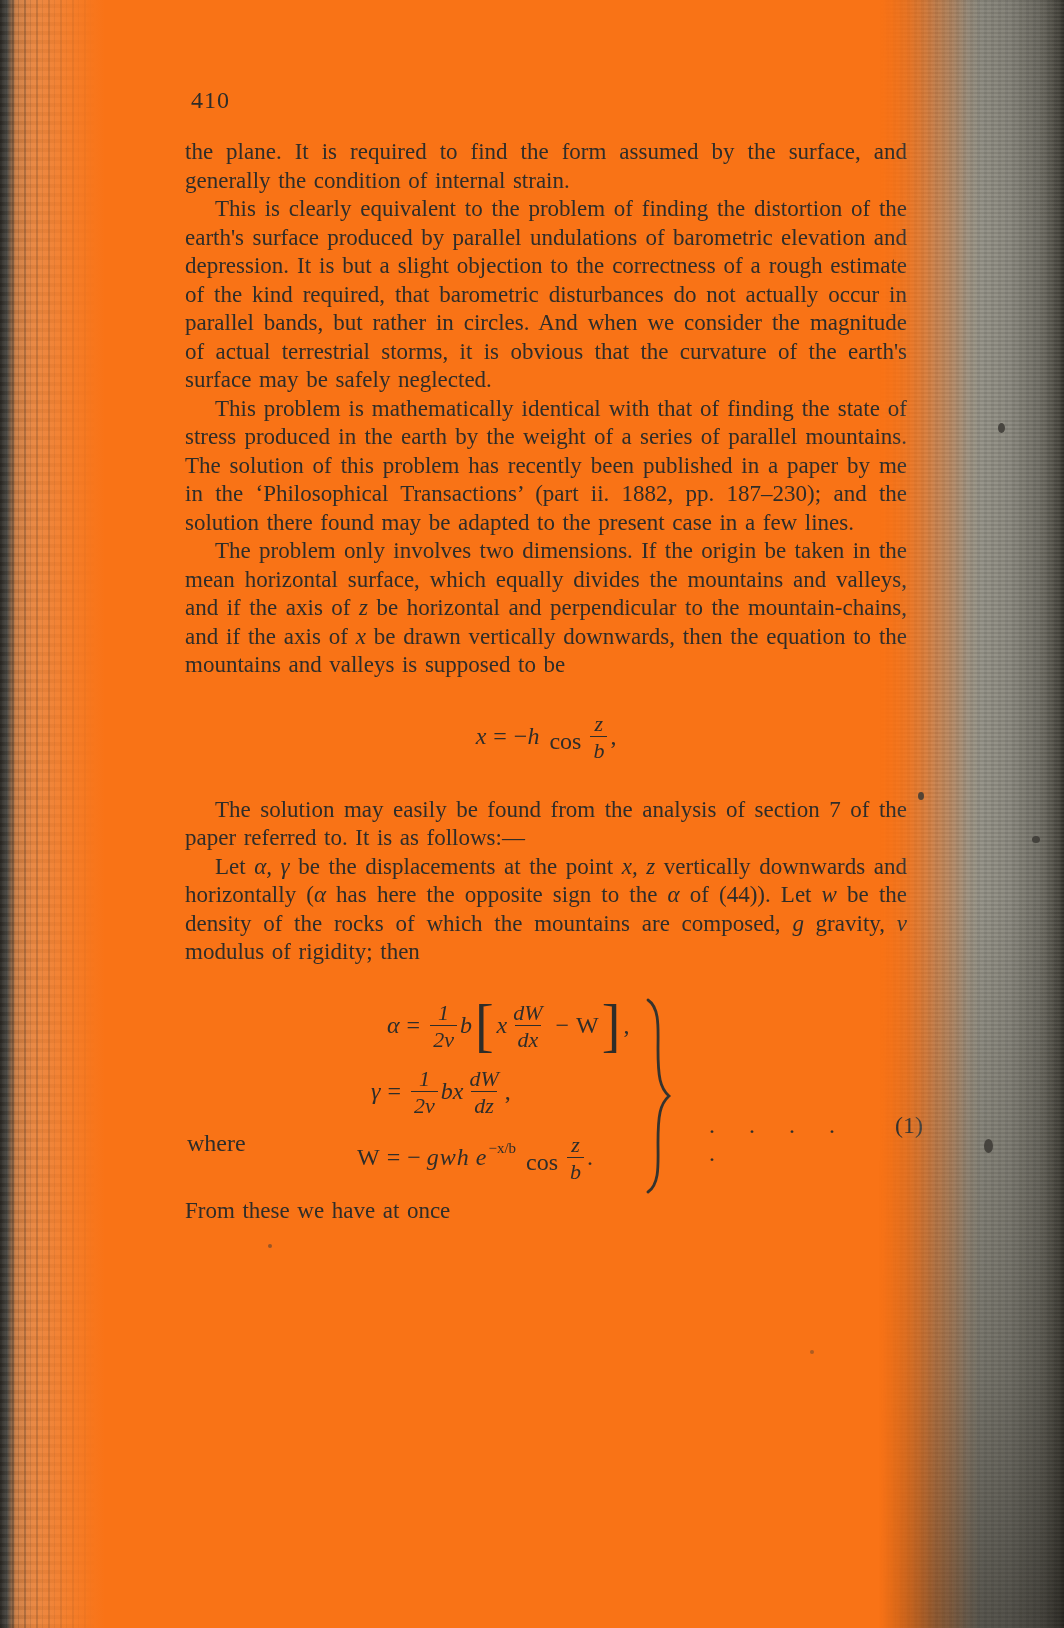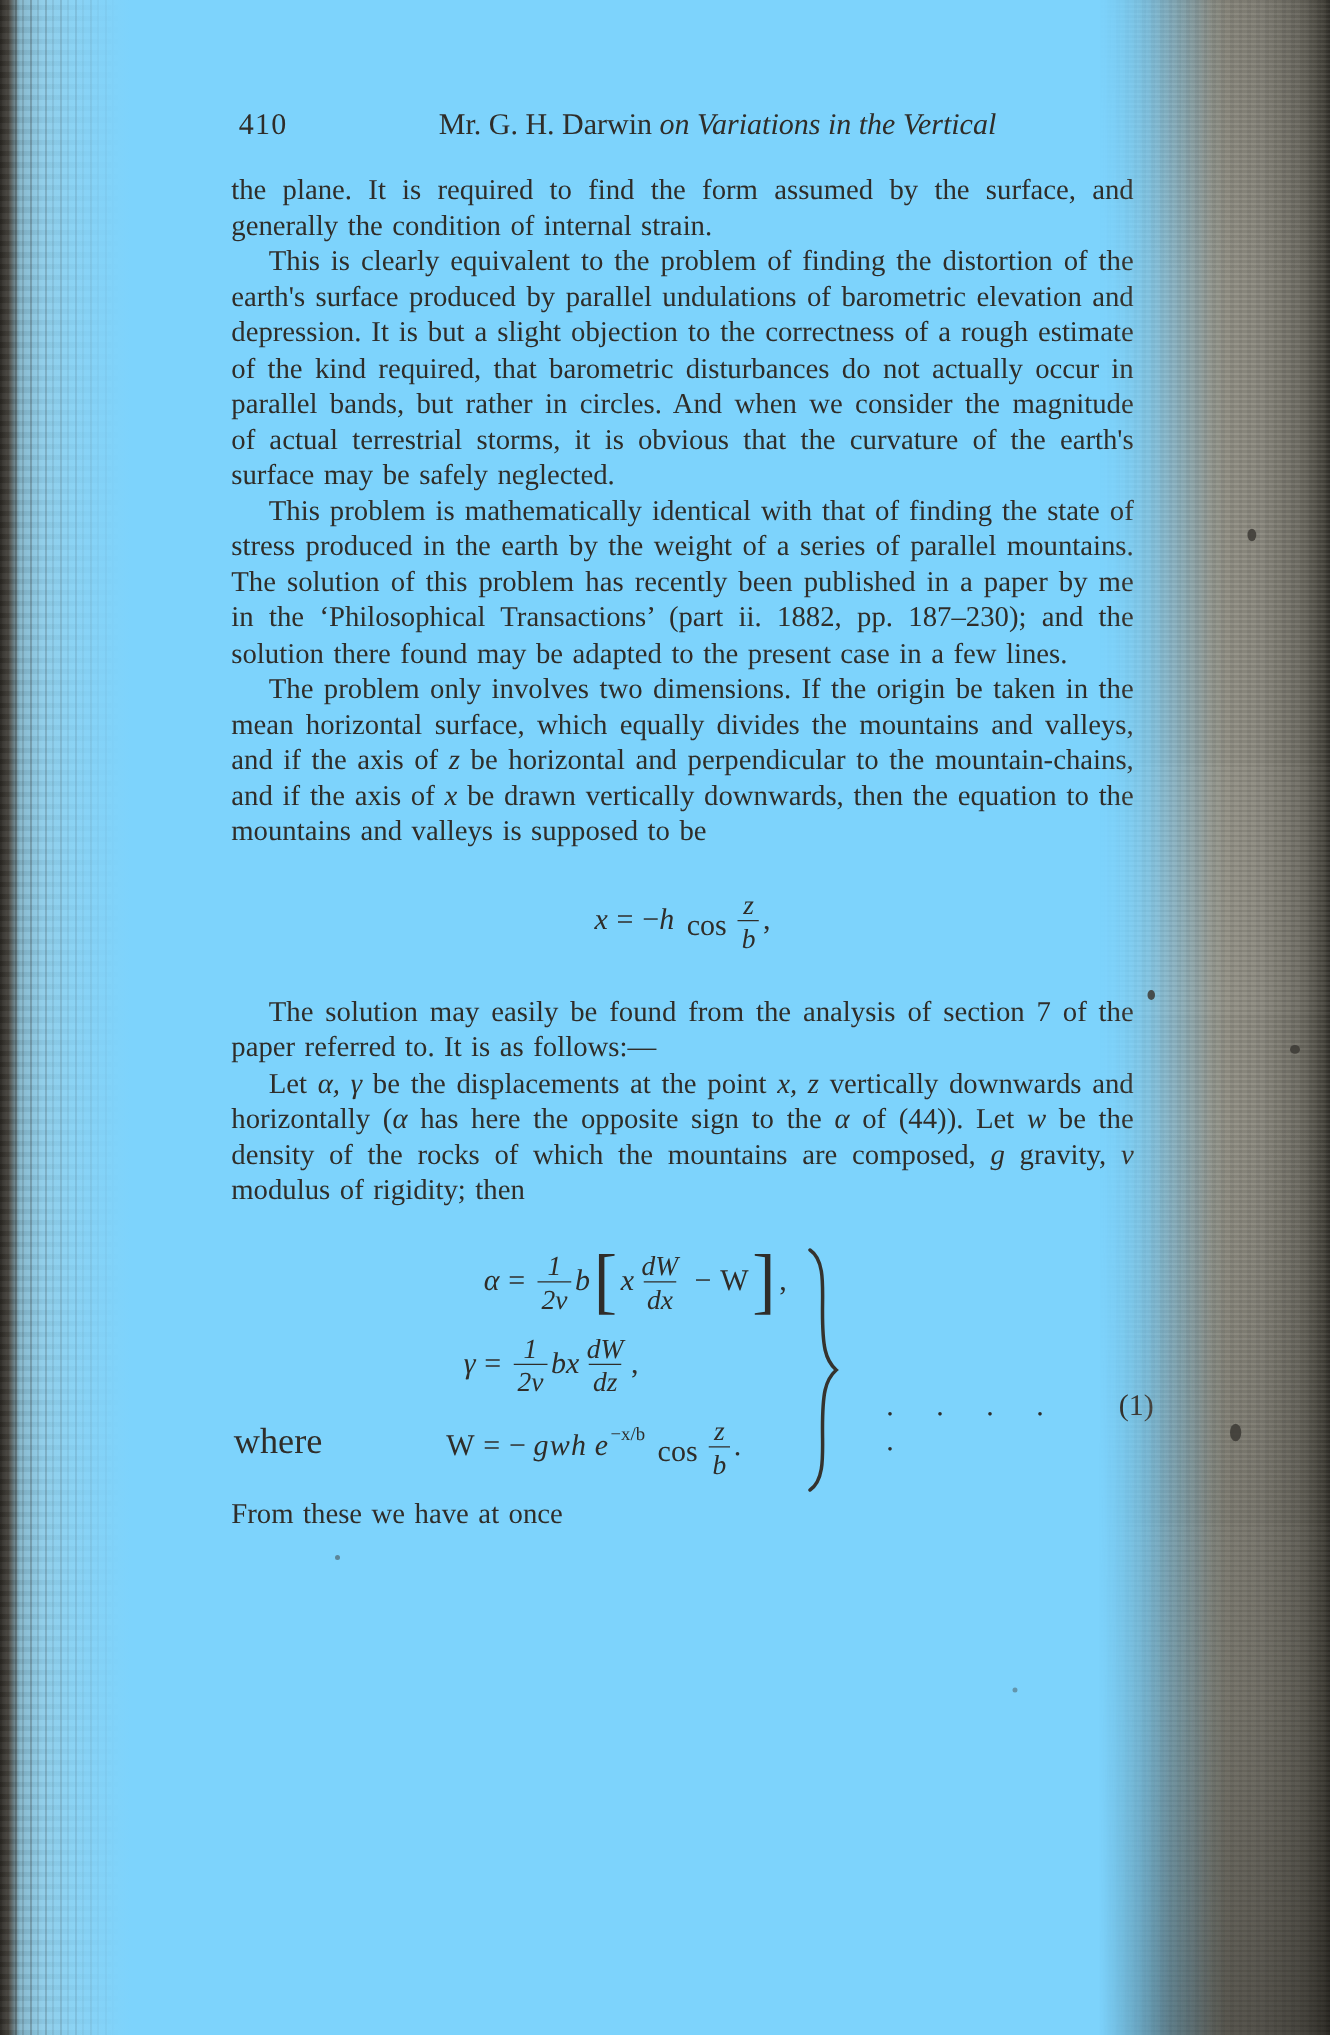--- a/index.html
+++ b/index.html
@@ -1,19 +1,19 @@
 <!DOCTYPE html>
 <html><head>
 <meta charset="utf-8">
 <style>
   html,body { margin:0; padding:0; background:#888; }
   .page {
     position:relative;
     width:1064px; height:1628px;
-    background:#7dd3fc;
+    background:#f97316;
     overflow:hidden;
     font-family:"Liberation Serif", serif;
     color:#2f2d29;
   }
   
   .left-band {
     position:absolute; left:0; top:0; width:110px; height:100%; z-index:2;
     background:linear-gradient(90deg,#262420 0,#46443e 7px, rgba(140,138,130,.40) 16px,
       rgba(190,188,180,.26) 34px, rgba(210,208,200,.14) 60px, rgba(210,208,200,0) 105px);
   }
@@ -66,21 +66,21 @@
   .frac .den { border-top:1.6px solid #2f2d29; padding:1px 3px 0; }
   .frac .num { padding:0 3px; }
   .bk { font-size:56px; font-weight:300; margin:0 3px; transform:scaleY(1.05); }
   .sup { font-size:15px; position:relative; top:-9px; margin-left:2px; }
 
   .eq-block { position:relative; margin-top:26px; height:204px; }
   .eqs { position:absolute; left:172px; top:0; }
   .eq { height:66px; }
   .eq-alpha { margin-left:30px; }
   .eq-gamma { margin-left:14px; }
-  .eq-where { position:absolute; left:2px; top:146px; font-size:29px; }
+  .eq-where { position:absolute; left:2px; top:136px; font-size:24px; }
   .eq-brace { position:absolute; left:458px; top:4px; }
   .eq-dots-row { position:absolute; left:524px; top:118px; width:214px;
                  display:flex; align-items:baseline; font-size:24px; }
   .eq-dots { word-spacing:26px; letter-spacing:1px; }
   .eq-number { margin-left:26px; }
 
   .closing { margin-top:20px; }
 </style>
 </head>
 <body>
@@ -94,21 +94,20 @@
   <div class="speck" style="left:918px; top:792px; width:6px; height:8px;"></div>
   <div class="speck" style="left:984px; top:1139px; width:9px; height:14px;"></div>
   <div class="speck" style="left:1032px; top:836px; width:8px; height:7px;"></div>
   <div class="speck" style="left:268px; top:1244px; width:4px; height:4px; opacity:.5;"></div>
   <div class="speck" style="left:810px; top:1350px; width:4px; height:4px; opacity:.4;"></div>
 
   <div class="content">
 
     <div class="running-head">
       <span class="pg-num">410</span>
-      <span class="head-title"><span>Mr. G. H. Darwin </span><span class="it">on Variations in the Vertical</span></span>
     </div>
 
     <p class="body-par">the plane.  It is required to find the form assumed by the surface, and generally the condition of internal strain.</p>
 
     <p class="body-par indent">This is clearly equivalent to the problem of finding the distortion of the earth's surface produced by parallel undulations of barometric elevation and depression.  It is but a slight objection to the correctness of a rough estimate of the kind required, that barometric disturbances do not actually occur in parallel bands, but rather in circles.  And when we consider the magnitude of actual terrestrial storms, it is obvious that the curvature of the earth's surface may be safely neglected.</p>
 
     <p class="body-par indent">This problem is mathematically identical with that of finding the state of stress produced in the earth by the weight of a series of parallel mountains.  The solution of this problem has recently been published in a paper by me in the ‘Philosophical Transactions’ (part ii. 1882, pp. 187–230); and the solution there found may be adapted to the present case in a few lines.</p>
 
     <p class="body-par indent"><span>The problem only involves two dimensions.  If the origin be taken in the mean horizontal surface, which equally divides the mountains and valleys, and if the axis of </span><span class="it">z</span><span> be horizontal and perpendicular to the mountain-chains, and if the axis of </span><span class="it">x</span><span> be drawn vertically downwards, then the equation to the mountains and valleys is supposed to be</span></p>
 

